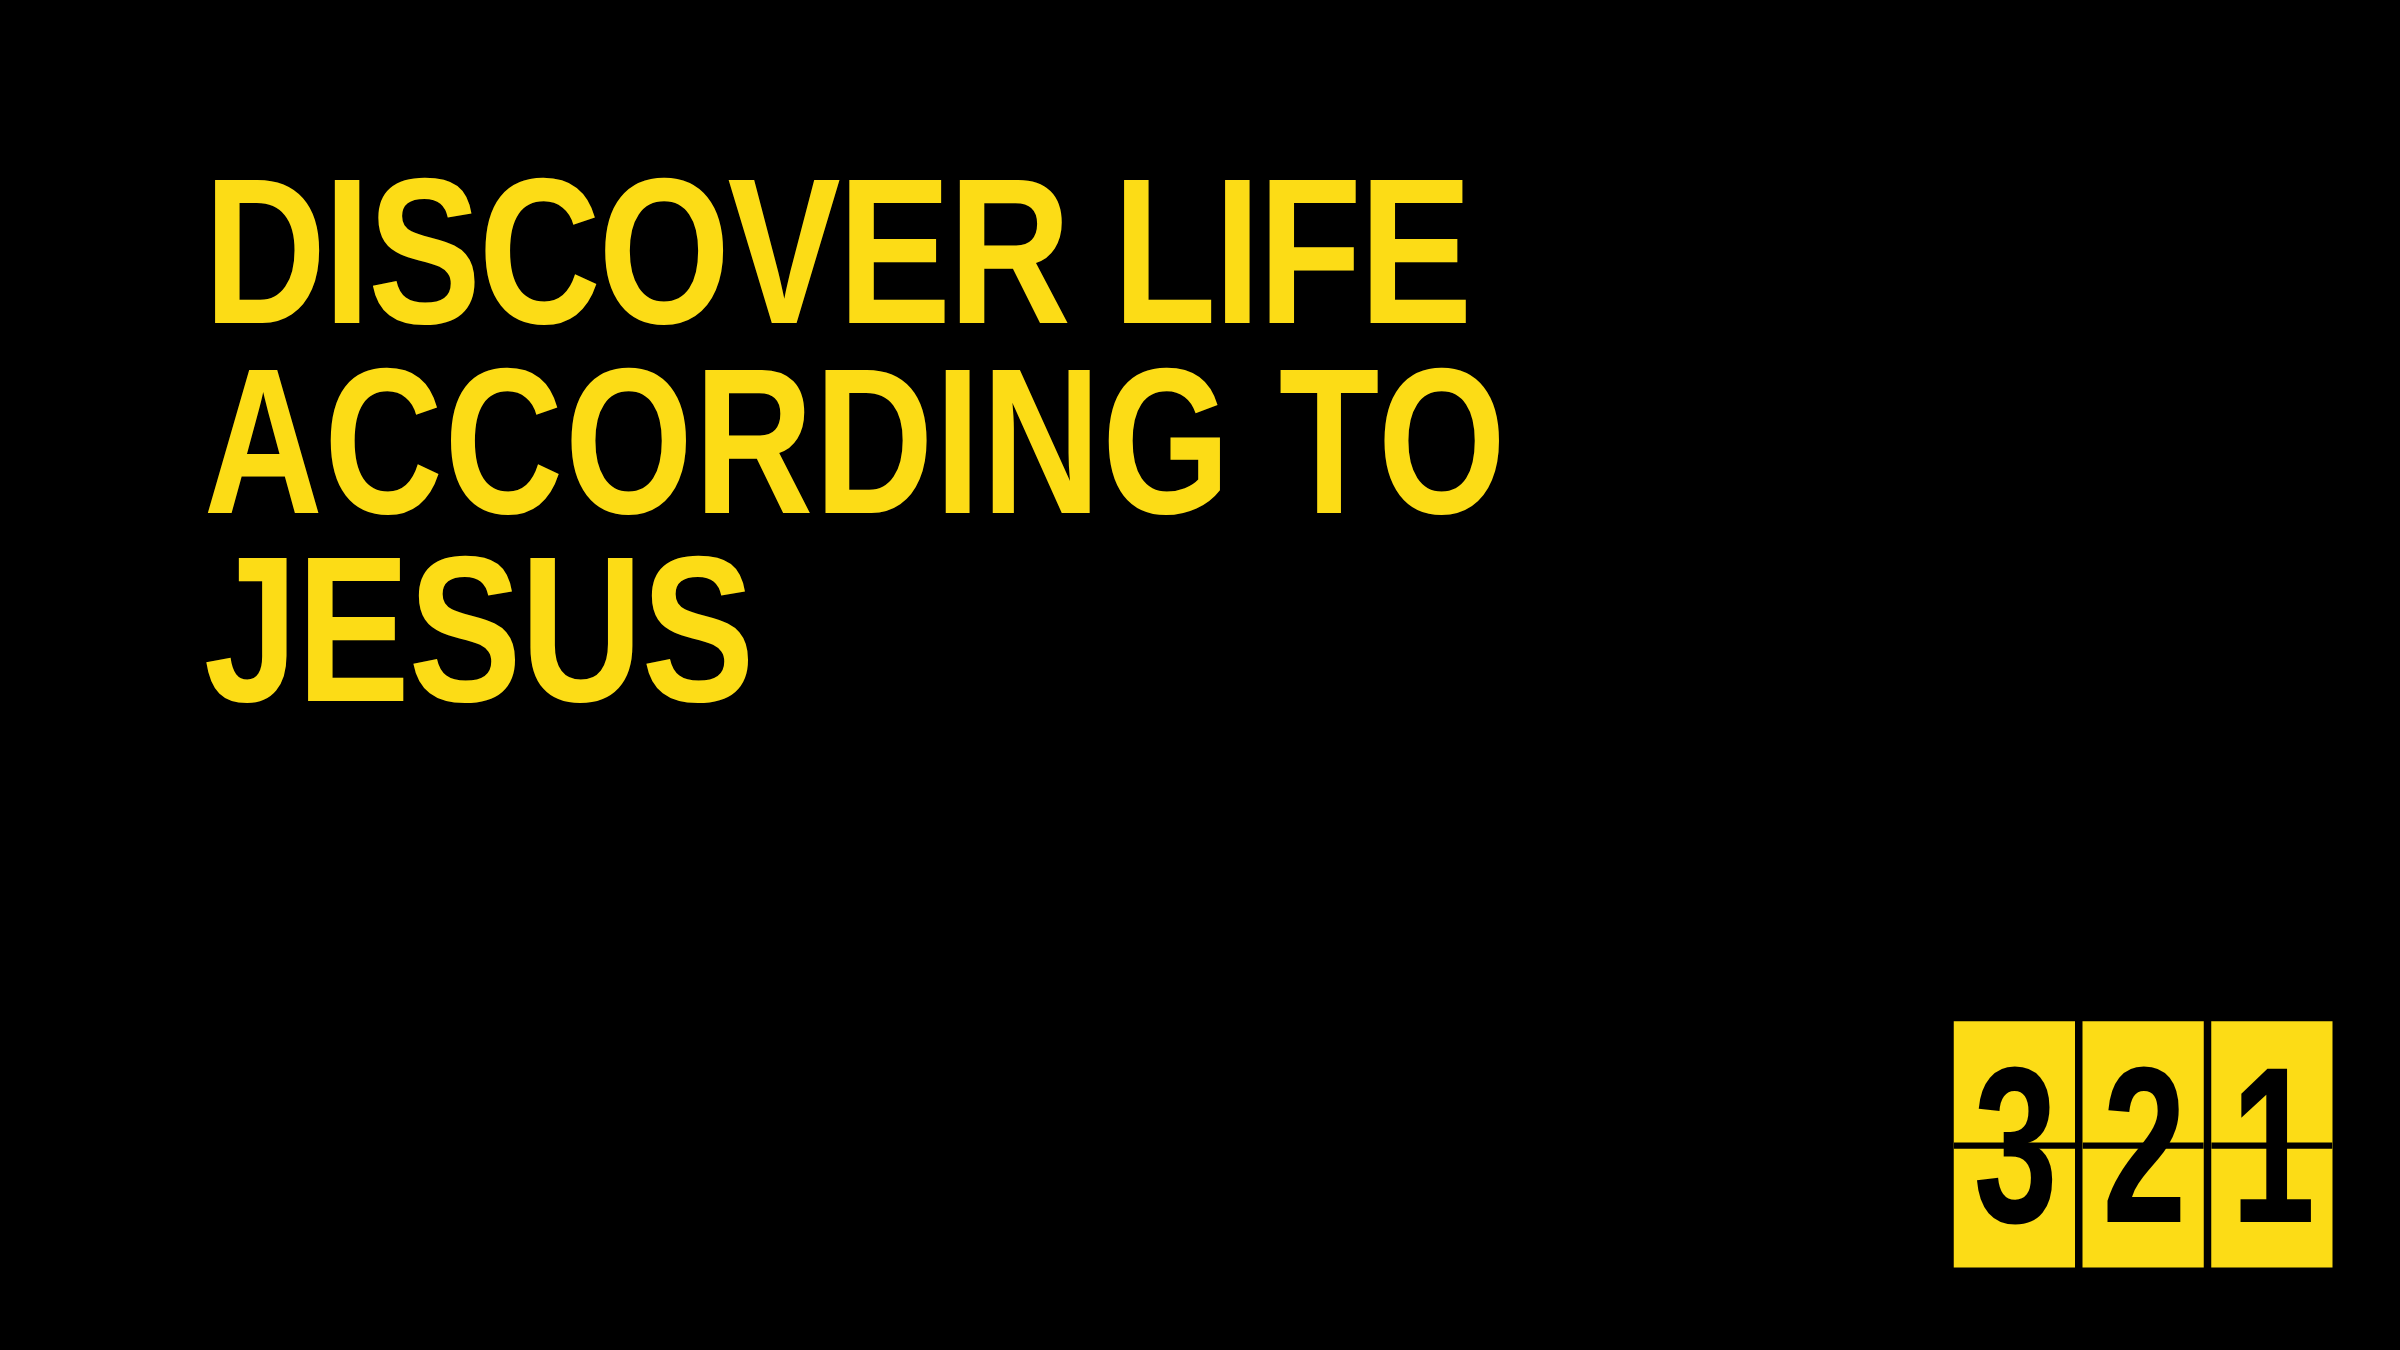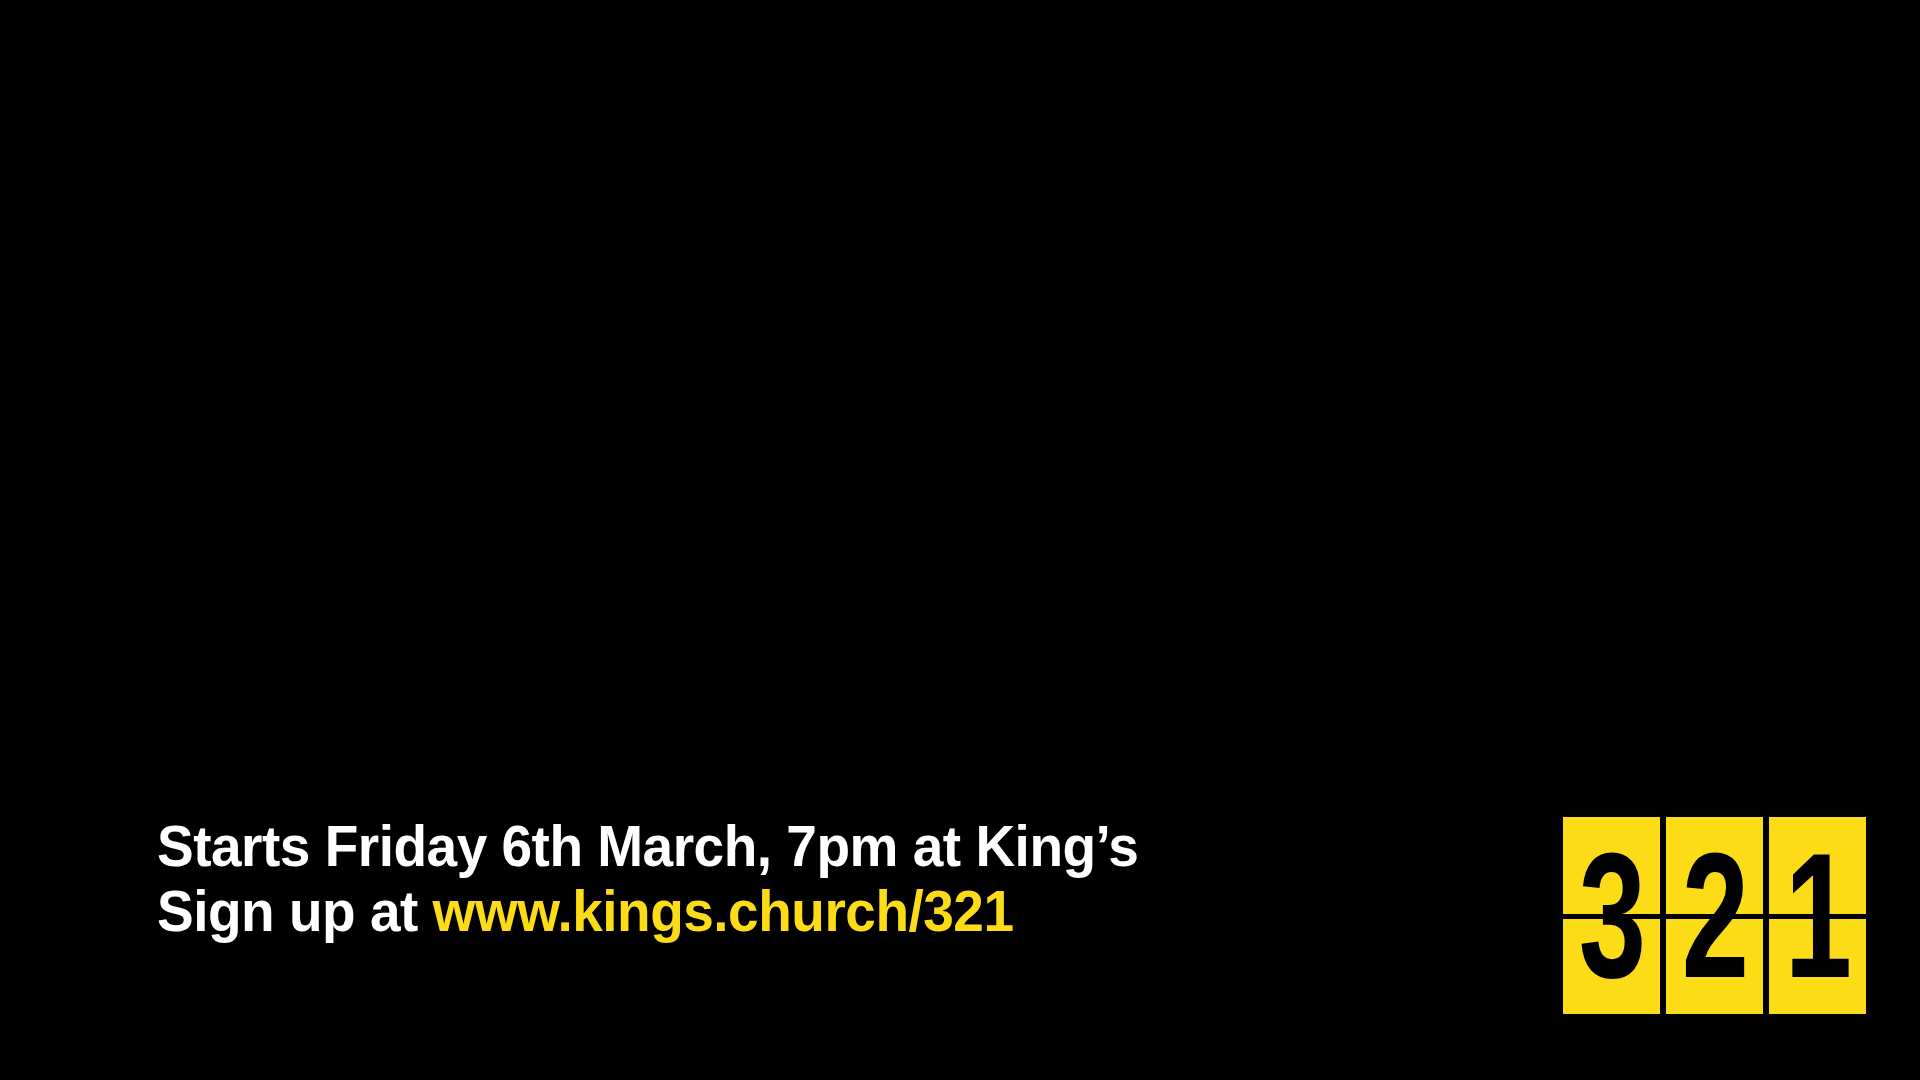--- a/index.html
+++ b/index.html
@@ -129,29 +129,32 @@
     margin-top: -2px;
     background: #000000;
     pointer-events: none;
   }
 </style>
 </head>
 <body>
 
 <div id="poster">
 
-
-  <div class="subtext">
-    <div class="sub-line">
-      <span>Starts Friday 6th March, 7pm at King’s</span>
+  <div class="headline">
+    <div class="hl-row row1">
+      <span class="headline-line hl-1">DISCOVER LIFE</span>
     </div>
-    <div class="sub-line">
-      <span>Sign up at </span><span class="sub-url">www.kings.church/321</span>
+    <div class="hl-row row2">
+      <span class="headline-line hl-2">ACCORDING TO</span>
+    </div>
+    <div class="hl-row row3">
+      <span class="headline-line hl-3">JESUS</span>
     </div>
   </div>
+
 
   <div class="logo-321">
     <div class="logo-tile">
       <span class="logo-digit">3</span>
     </div>
     <div class="logo-tile">
       <span class="logo-digit">2</span>
     </div>
     <div class="logo-tile">
       <span class="logo-digit">1</span>

